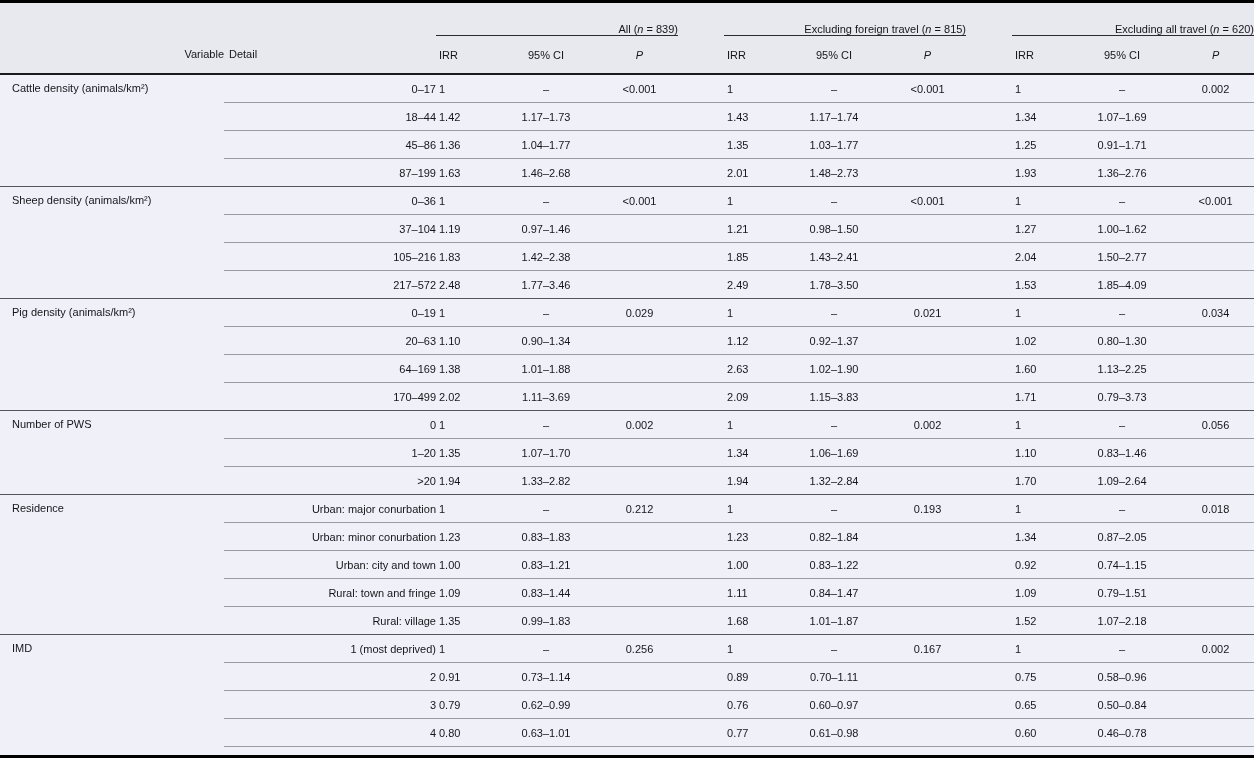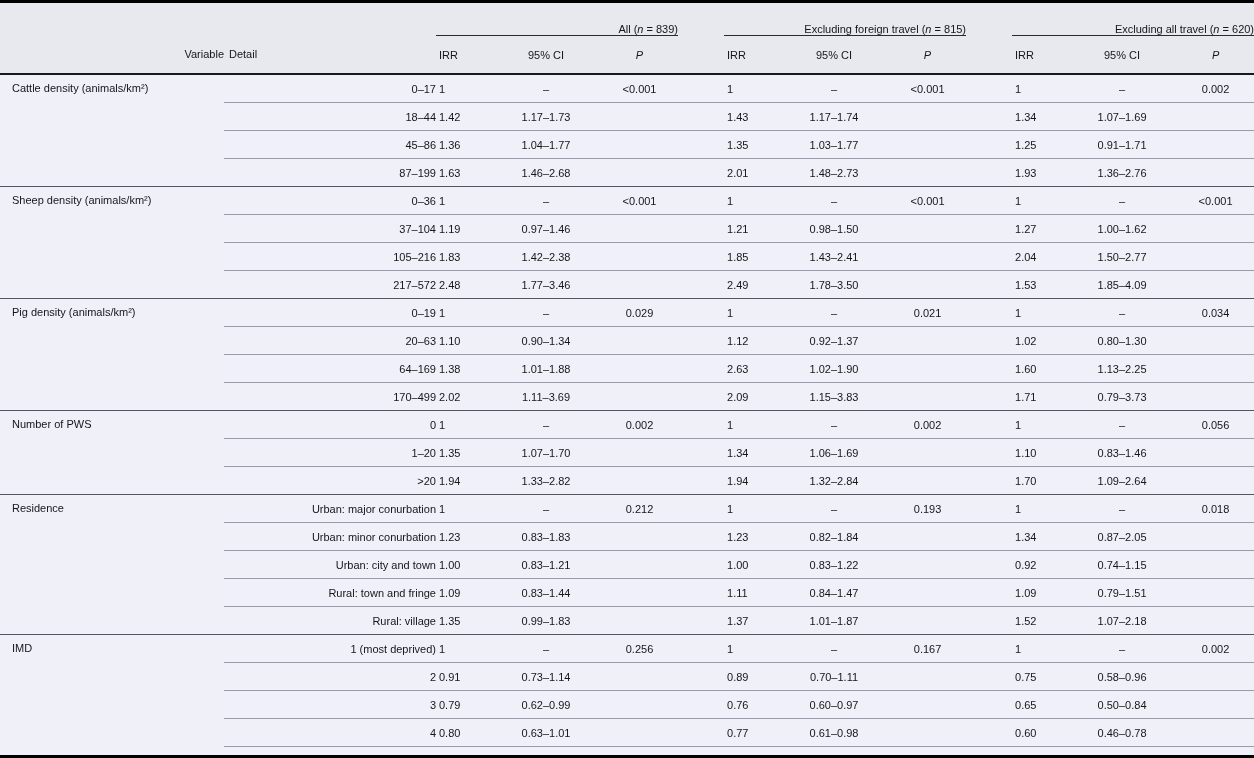--- a/index.html
+++ b/index.html
@@ -379,21 +379,21 @@
           <td class="irr">1.09</td>
           <td class="ci">0.79–1.51</td>
           <td class="p"></td>
         </tr>
         <tr class="inner-row">
           <td class="detail">Rural: village</td>
           <td class="irr">1.35</td>
           <td class="ci">0.99–1.83</td>
           <td class="p"></td>
           <td class="gap"></td>
-          <td class="irr">1.37</td>
+          <td class="irr">1.68</td>
           <td class="ci">1.01–1.87</td>
           <td class="p"></td>
           <td class="gap"></td>
           <td class="irr">1.52</td>
           <td class="ci">1.07–2.18</td>
           <td class="p"></td>
         </tr>
         <tr class="group-start">
           <td class="variable" rowspan="5">IMD</td>
           <td class="detail">1 (most deprived)</td>

